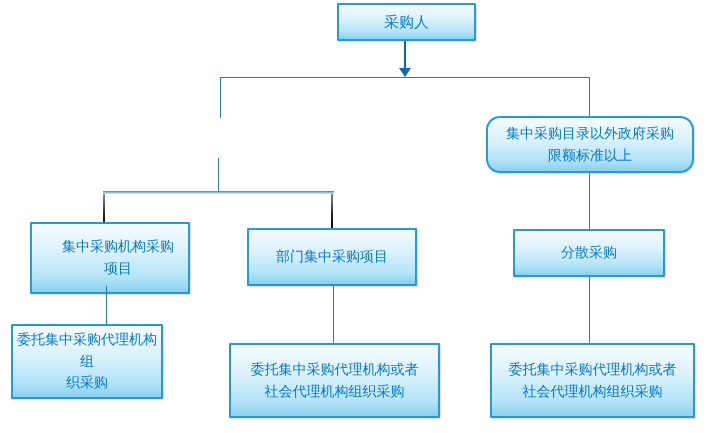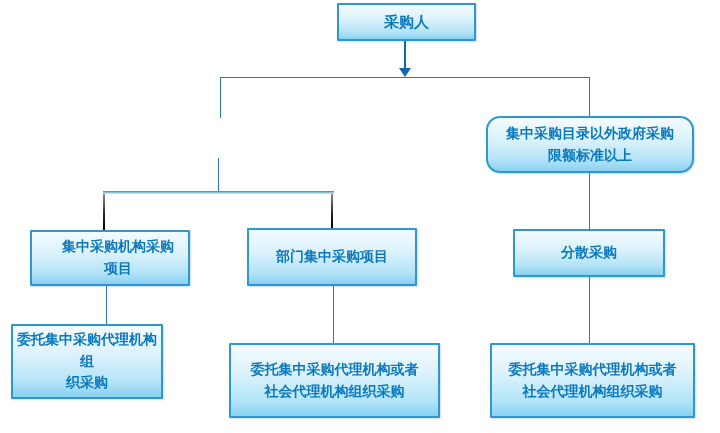--- a/index.html
+++ b/index.html
@@ -14,21 +14,21 @@
     height: 433px;
     background: #ffffff;
     overflow: hidden;
   }
   .node {
     position: absolute;
     box-sizing: border-box;
     border: 2px solid #2e96d0;
     background: linear-gradient(180deg, #f4fbfe 0%, #dcf2fc 40%, #b4e4f8 78%, #8ad1f0 100%);
     color: #0a78bd;
-    font-weight: bold;
+    font-weight: normal;
     font-size: 14px;
     line-height: 1.55;
     display: flex;
     align-items: center;
     justify-content: center;
     text-align: center;
     white-space: pre-line;
     border-radius: 1px;
     box-shadow: 1px 1px 2px rgba(0, 60, 100, 0.18);
   }
@@ -75,21 +75,21 @@
   <div class="node" style="left:486px; top:116px; width:208px; height:57px;border-radius:14px;">集中采购目录以外政府采购
 限额标准以上</div>
 
   <div class="line v" style="left:218px; top:158px; height:33px;"></div>
   <div class="line bevel" style="left:103px; top:191px; width:231px;"></div>
   <div class="line dark" style="left:103px; top:194px; height:36px;"></div>
   <div class="line dark" style="left:331px; top:194px; height:34px;"></div>
 
   <div class="line v" style="left:589px; top:173px; height:56px;"></div>
 
-  <div class="node" style="left:30px; top:230px; width:160px; height:56px;padding-left:16px;">集中采购机构采购
+  <div class="node" style="left:30px; top:222px; width:160px; height:72px;padding-left:16px;">集中采购机构采购
 项目</div>
 
   <div class="node" style="left:513px; top:229px; width:152px; height:48px;">分散采购</div>
 
   <div class="node" style="left:247px; top:228px; width:170px; height:58px;">部门集中采购项目</div>
 
   <div class="line v" style="left:106px; top:286px; height:57px;"></div>
   <div class="line v" style="left:333px; top:286px; height:57px;"></div>
   <div class="line v" style="left:589px; top:277px; height:66px;"></div>
 

